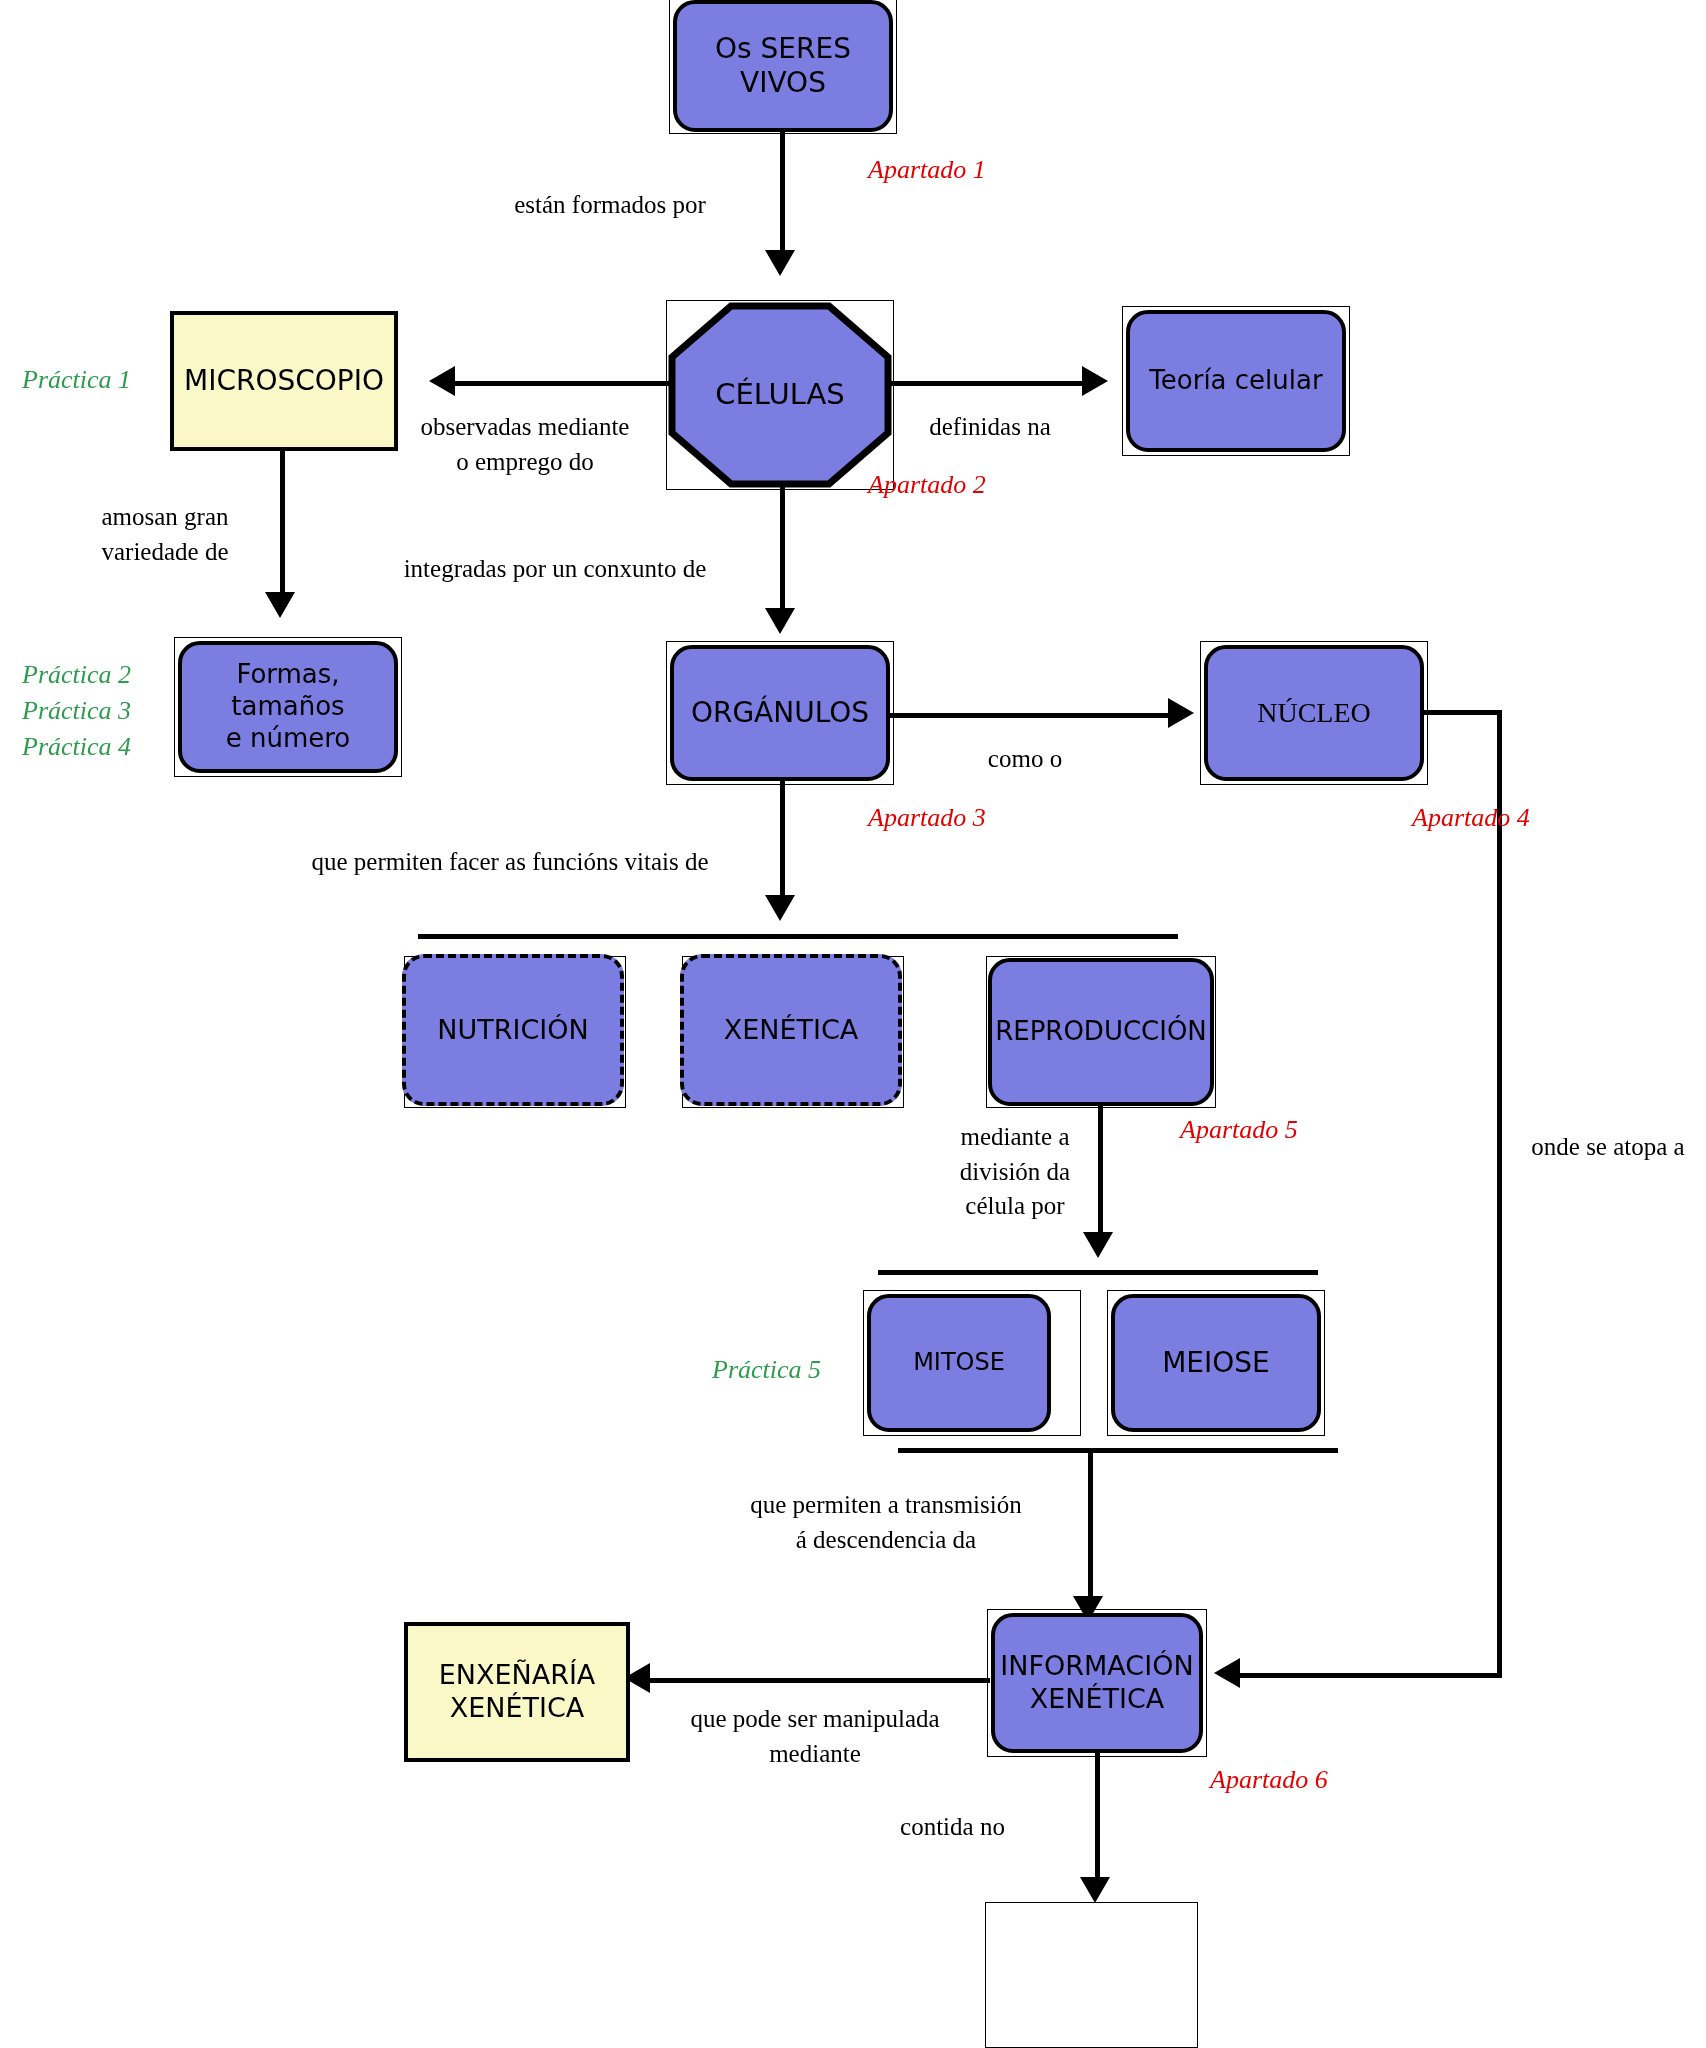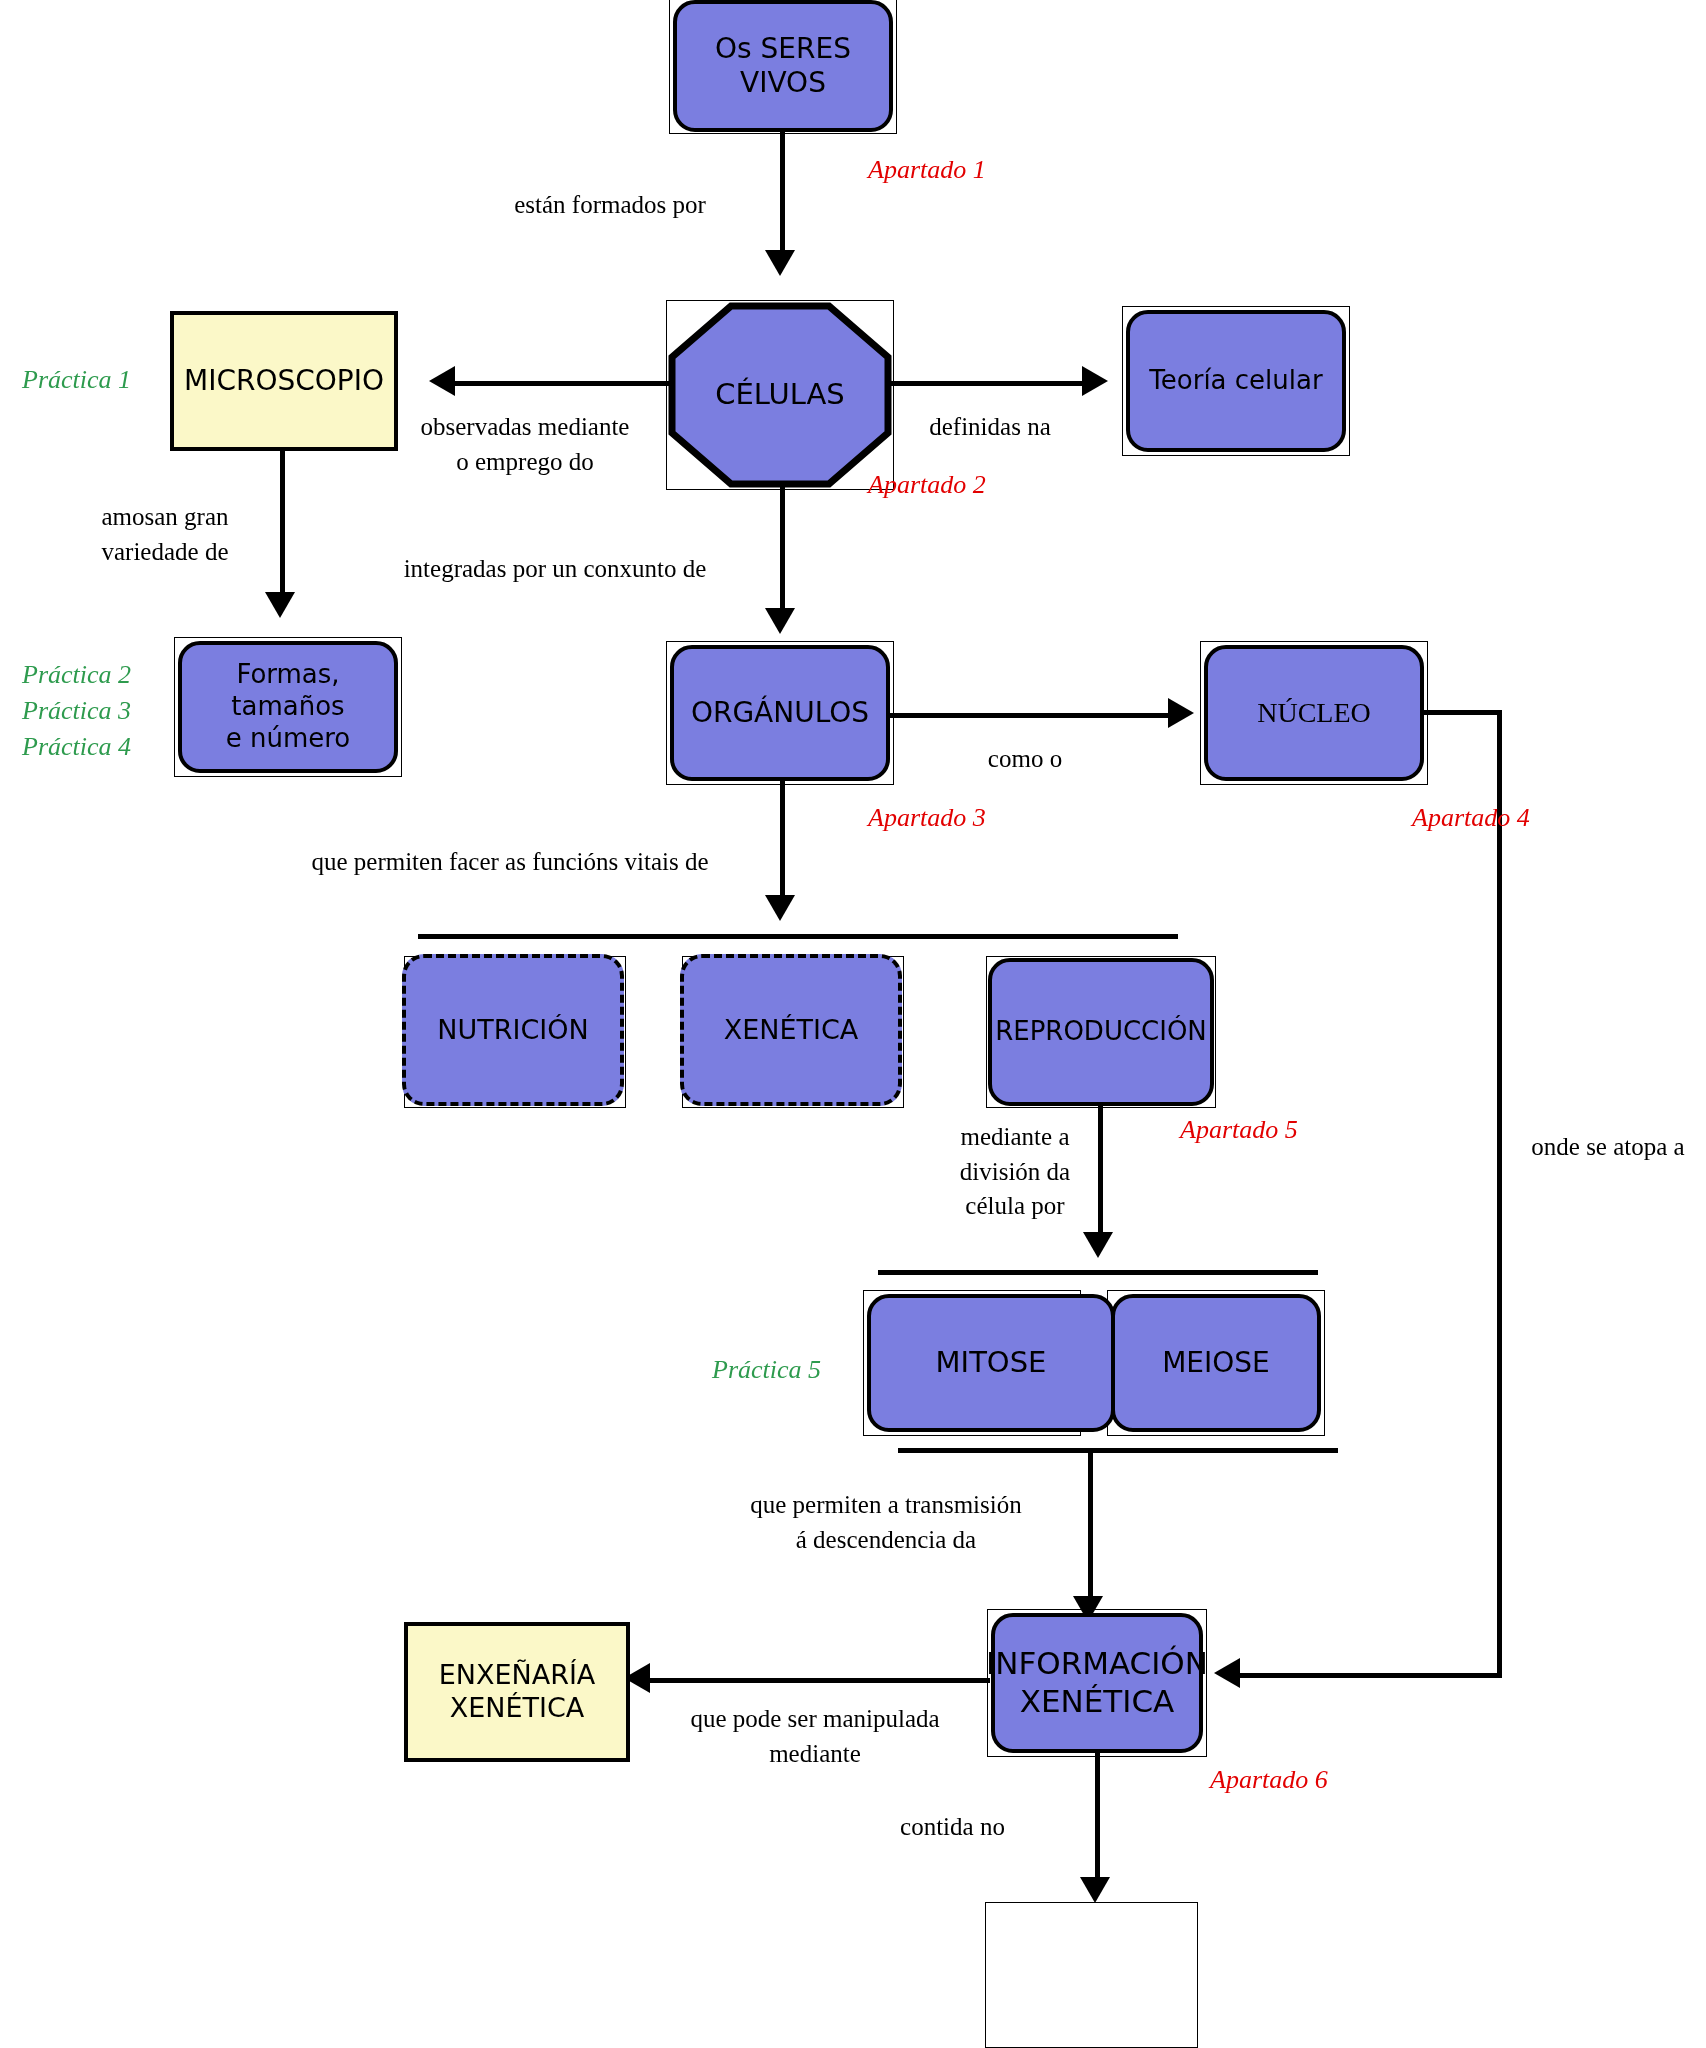--- a/index.html
+++ b/index.html
@@ -217,40 +217,40 @@
 
   <div class="ln v" style="left:1098px;top:1106px;height:134px;"></div>
   <div class="arrow down" style="left:1083px;top:1232px;"></div>
   <div class="elabel" style="left: 920px; top: 1120px; width: 190px; white-space: pre-line;">mediante a
 división da
 célula por</div>
 
   <div class="bar" style="left:878px;top:1270px;width:440px;"></div>
 
   <div class="frame" style="left:863px;top:1290px;width:218px;height:146px;"></div>
-  <div class="node purple" style="left:867px;top:1294px;width:248px;height:138px;font-size:29px;">
+  <div class="node purple" style="left:867px;top:1294px;width:184px;height:138px;font-size:24px;">
     <span style="white-space: pre-line;">MITOSE</span>
   </div>
 
   <div class="frame" style="left:1107px;top:1290px;width:218px;height:146px;"></div>
   <div class="node purple" style="left:1111px;top:1294px;width:210px;height:138px;font-size:28px;">
     <span style="white-space: pre-line;">MEIOSE</span>
   </div>
 
   <div class="bar" style="left:898px;top:1448px;width:440px;"></div>
 
   <div class="prac" style="left:712px;top:1355px;">Práctica 5</div>
 
   <div class="ln v" style="left:1088px;top:1448px;height:155px;"></div>
   <div class="arrow down" style="left:1073px;top:1596px;"></div>
   <div class="elabel right-al" style="left: 700px; top: 1488px; width: 372px; white-space: pre-line;">que permiten a transmisión
 á descendencia da</div>
 
   <div class="frame" style="left:987px;top:1609px;width:220px;height:148px;"></div>
-  <div class="node purple" style="left:991px;top:1613px;width:212px;height:140px;font-size:31px;">
+  <div class="node purple" style="left:991px;top:1613px;width:212px;height:140px;font-size:27px;">
     <span style="white-space: pre-line;">INFORMACIÓN
 XENÉTICA</span>
   </div>
   <div class="apart" style="left:1210px;top:1765px;">Apartado 6</div>
 
   <div class="ln h" style="left:650px;top:1678px;width:340px;"></div>
   <div class="arrow left" style="left:624px;top:1663px;"></div>
   <div class="elabel" style="left: 665px; top: 1702px; width: 300px; white-space: pre-line;">que pode ser manipulada
 mediante</div>
 

